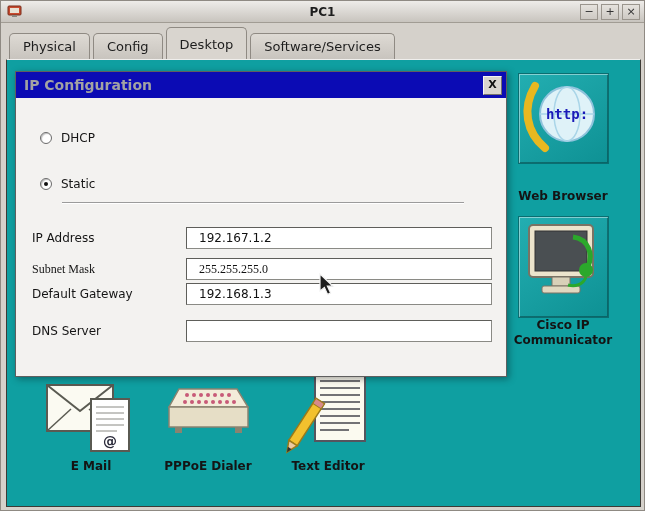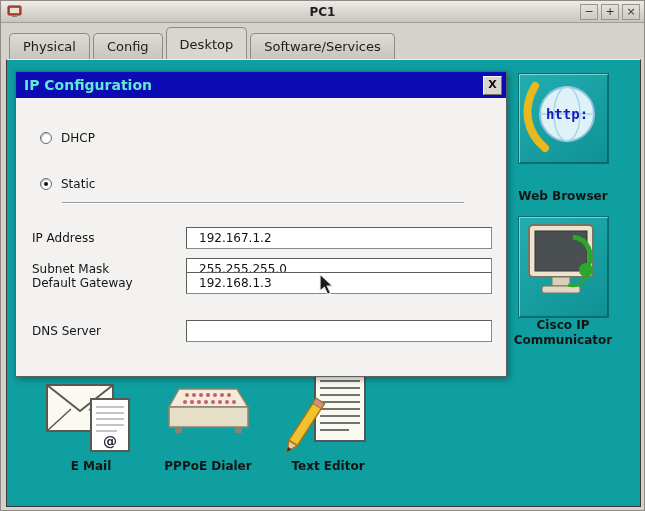--- a/index.html
+++ b/index.html
@@ -54,21 +54,21 @@
   .lbl-pppoe       { left: 141px; top: 399px; width: 120px; }
   .lbl-teditor     { left: 261px; top: 399px; width: 120px; }
 
   
   .dialog { position: absolute; left: 8px; top: 11px; width: 492px; height: 306px;
     background: #f3f2f0; border: 1px solid #5f5f5f; box-shadow: 2px 2px 7px rgba(0,0,0,.35);
     z-index: 10; }
   .dialog-titlebar { position: absolute; left: 0; top: 0; right: 0; height: 26px;
     background: var(--dialog-title-blue, #0b0bb4); display: flex; align-items: center;
     padding: 0 4px 0 8px; }
-  .dialog-title { color: #5eead4; font-weight: bold; font-size: 14px; }
+  .dialog-title { color: #a3a3a3; font-weight: bold; font-size: 14px; }
   .dialog-close { margin-left: auto; width: 19px; height: 19px; background: #d9d5cf;
     border: 1px solid; border-color: #f5f4f2 #76726b #76726b #f5f4f2; font-size: 11px;
     font-weight: bold; color: #111; text-align: center; line-height: 16px; padding: 0;
     font-family: inherit; }
   .radio-row { position: absolute; left: 24px; display: flex; align-items: center; gap: 9px;
     height: 16px; }
   .radio { width: 12px; height: 12px; border-radius: 50%; background: #fff;
     border: 1px solid #6b6b6b; box-shadow: inset 1px 1px 1px rgba(0,0,0,.25); position: relative; }
   .radio.checked::after { content: ""; position: absolute; left: 3px; top: 3px; width: 4px;
     height: 4px; border-radius: 50%; background: #111; }
@@ -217,25 +217,25 @@
         <span class="radio checked"></span>
         <span class="radio-label">Static</span>
       </div>
 
       <div class="separator"></div>
 
       <div class="field-row" style="top:155px;">
         <span class="field-label">IP Address</span>
         <input class="field-input" type="text" value="192.167.1.2" style="">
       </div>
-      <div class="field-row" style="top:186px;">
+      <div class="field-row" style="top:186px;font-family:Liberation Serif, serif;">
         <span class="field-label">Subnet Mask</span>
         <input class="field-input" type="text" value="255.255.255.0" style="">
       </div>
-      <div class="field-row" style="top:200px;">
+      <div class="field-row" style="top:211px;">
         <span class="field-label">Default Gateway</span>
         <input class="field-input" type="text" value="192.168.1.3" style="">
       </div>
       <div class="field-row" style="top:248px;">
         <span class="field-label">DNS Server</span>
         <input class="field-input" type="text" value="" style="">
       </div>
     </div>
 
     <svg class="cursor" viewBox="0 0 16 23">

